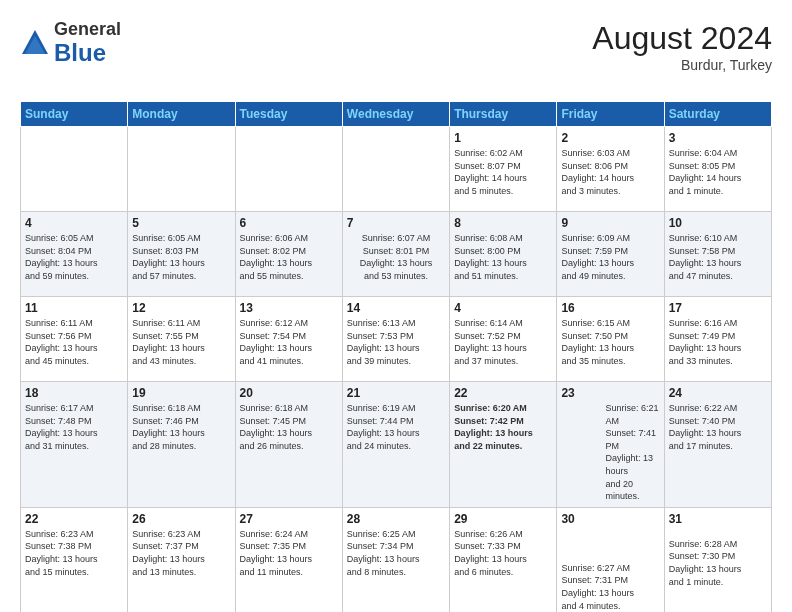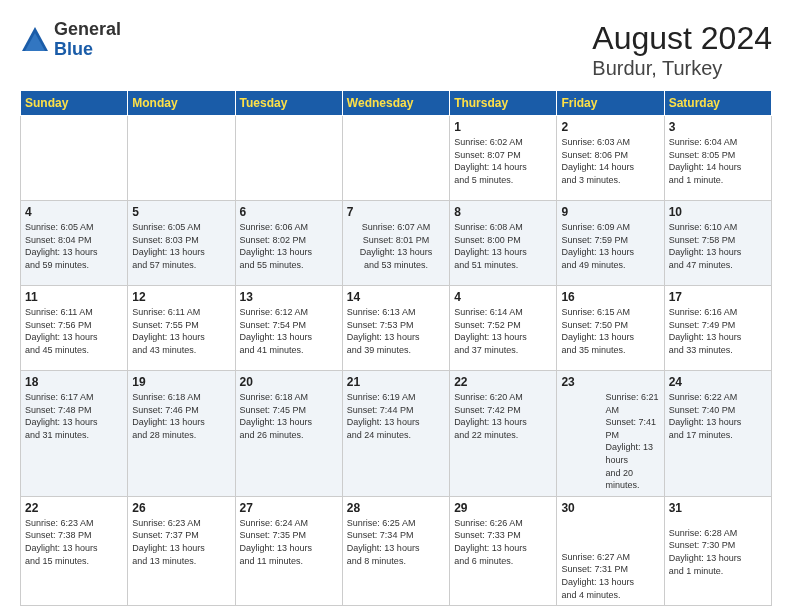--- a/index.html
+++ b/index.html
@@ -7,66 +7,67 @@
       font-family: Arial, sans-serif;
       background: #fff;
       width: 792px;
       min-height: 612px;
       padding: 20px;
     }
     .header {
       display: flex;
       justify-content: space-between;
       align-items: flex-start;
-      margin-bottom: 10px;
+      margin-bottom: 28px;
       gap: 20px;
     }
     .logo {
       display: flex;
       align-items: center;
     }
     .logo-text {
       display: flex;
       flex-direction: column;
       line-height: 1.1;
     }
     .logo-general {
       font-size: 18px;
       font-weight: bold;
       color: #333;
     }
     .logo-blue {
-      font-size: 18px;
+      font-size: 24px;
       font-weight: bold;
       color: #1a5ca8;
     }
     .logo-icon {
       width: 30px;
       height: 30px;
       margin-right: 4px;
     }
     .title-block {
+      text-align: right;
     }
     .month-year {
       font-size: 32px;
       font-weight: normal;
       color: #222;
     }
     .location {
-      font-size: 20px;
+      font-size: 14px;
       color: #444;
     }
     table {
       width: 100%;
       border-collapse: collapse;
       table-layout: fixed;
     }
     th {
       background-color: #1a5ca8;
-      color: #fde047;
+      color: #7dd3fc;
       font-size: 12px;
       font-weight: bold;
       padding: 5px 4px;
       text-align: left;
       border: 1px solid #fff;
     }
     td {
       border: 1px solid #ccc;
       vertical-align: top;
       padding: 4px;
@@ -287,21 +288,21 @@
         </td>
         <td class="has-day">
           <div class="day-number">21</div>
           <div class="day-info" style="white-space: pre-line;">Sunrise: 6:19 AM
 Sunset: 7:44 PM
 Daylight: 13 hours
 and 24 minutes.</div>
         </td>
         <td class="has-day">
           <div class="day-number">22</div>
-          <div class="day-info" style="white-space: pre-line;">Sunrise: 6:20 AM
+          <div class="day-info" style="white-space: pre-line; font-weight: bold;">Sunrise: 6:20 AM
 Sunset: 7:42 PM
 Daylight: 13 hours
 and 22 minutes.</div>
         </td>
         <td class="has-day">
           <div class="day-number">23</div>
           <div class="day-info" style="white-space: pre-line; margin-left: 44px;">Sunrise: 6:21 AM
 Sunset: 7:41 PM
 Daylight: 13 hours
 and 20 minutes.</div>

